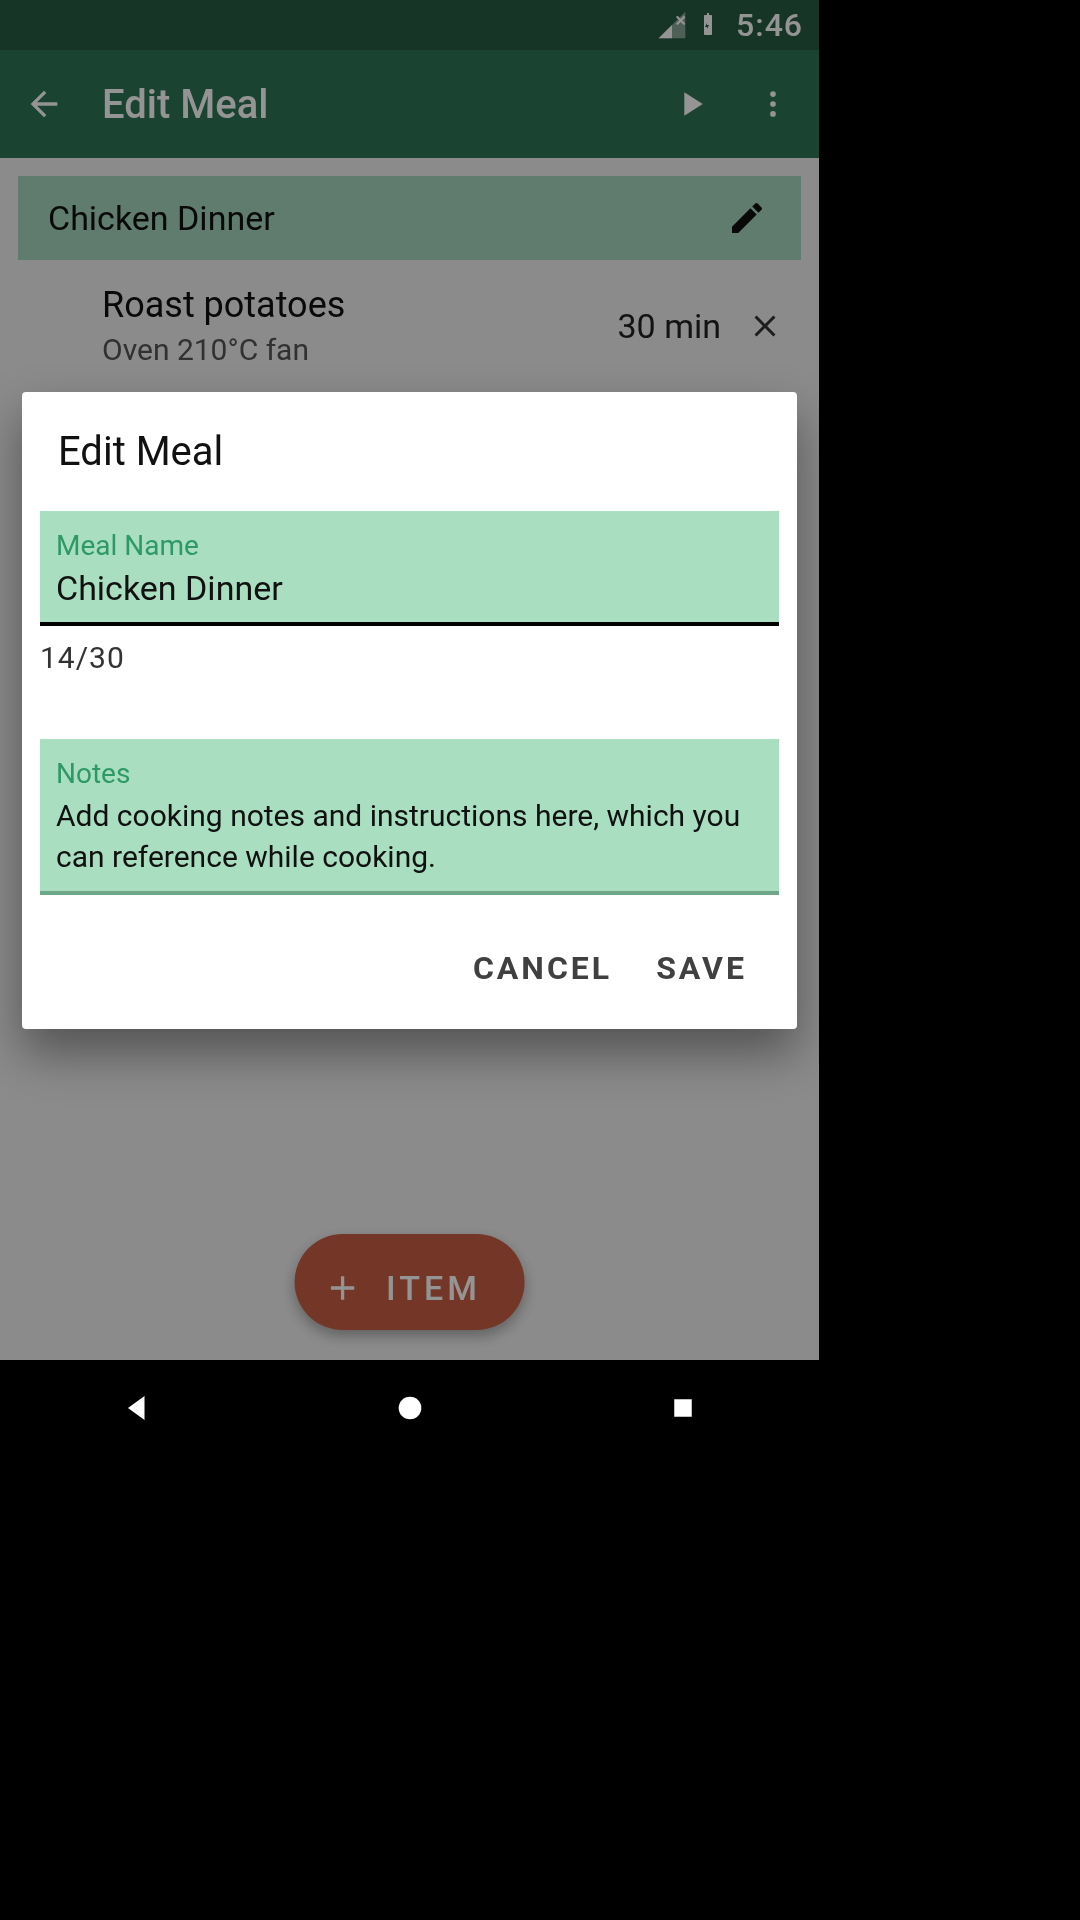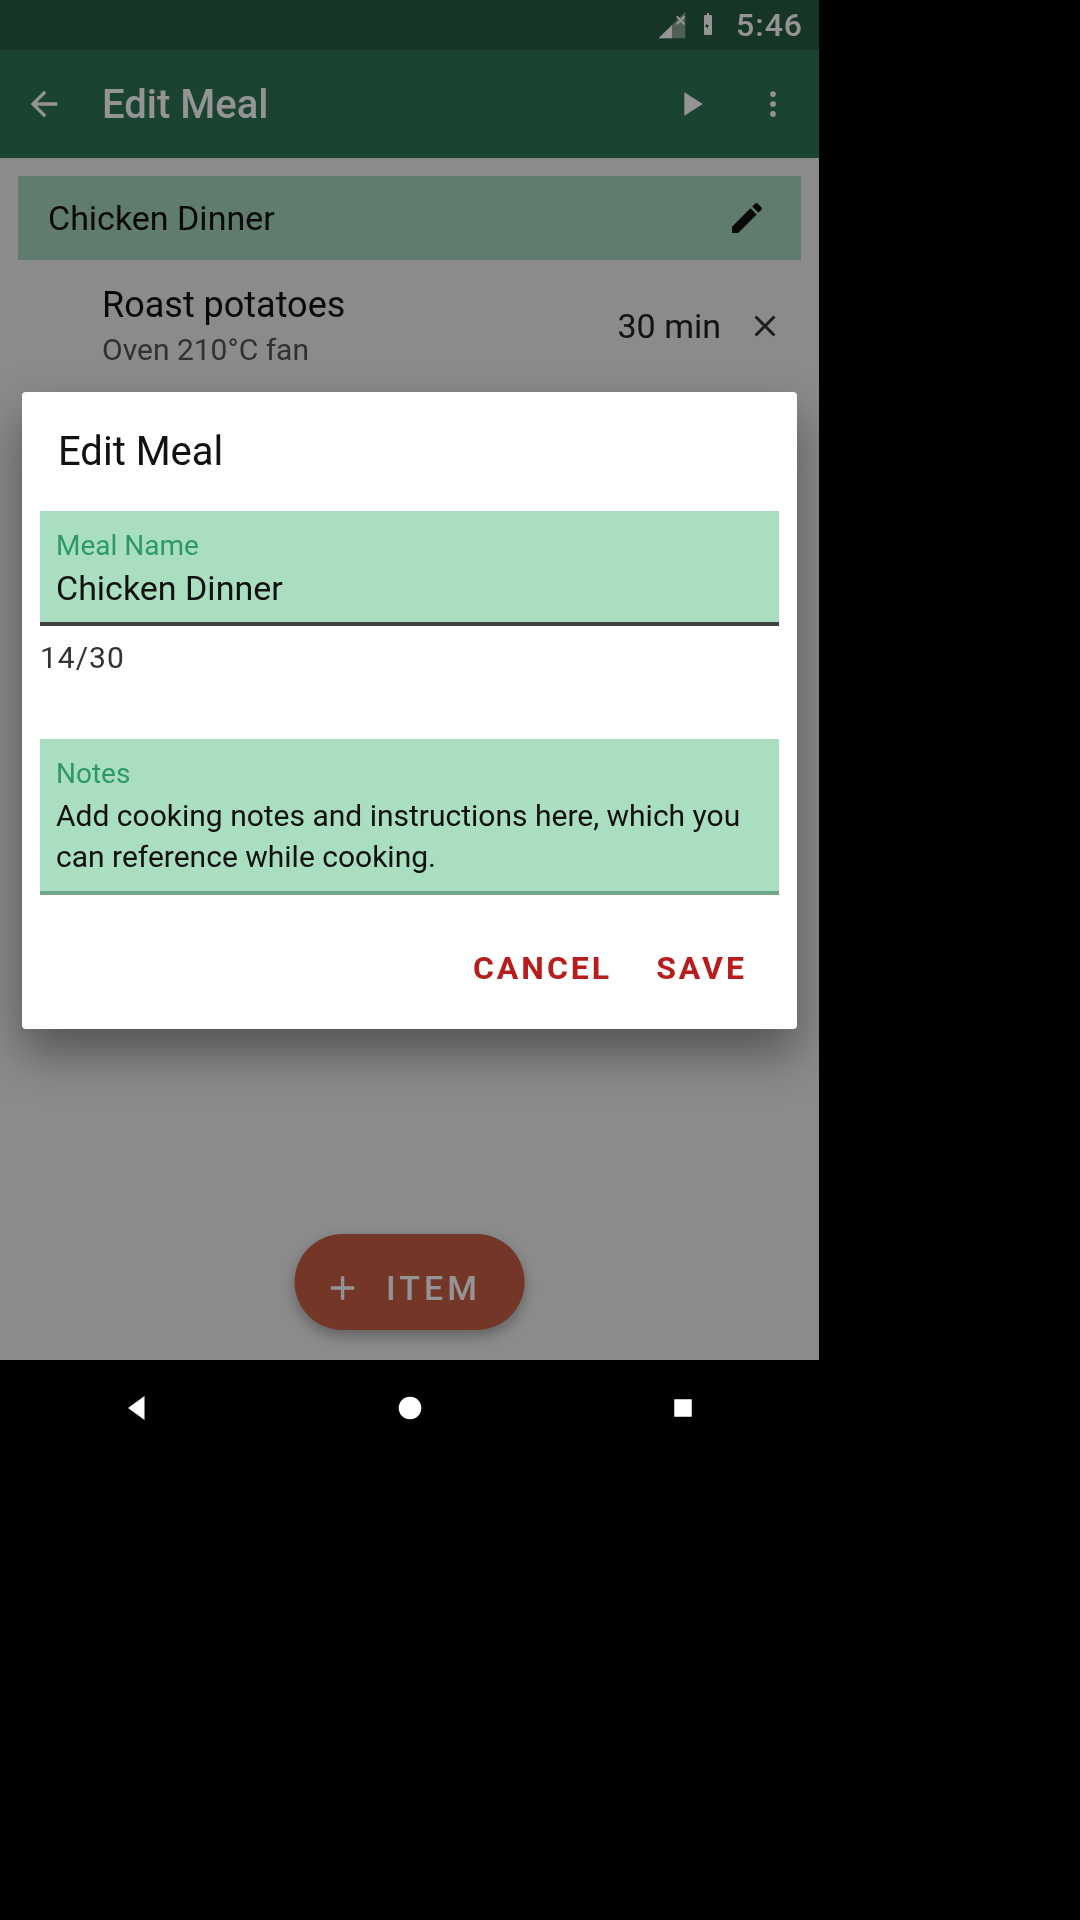--- a/index.html
+++ b/index.html
@@ -143,21 +143,21 @@
       box-shadow: 0 24px 48px rgba(0,0,0,0.4);
       padding: 36px 18px 12px 18px;
     }
     .dialog-title {
       font-size: 40px;
       color: #111;
       padding: 0 18px 36px 18px;
     }
     .field {
       background: #a9dfc0;
-      border-bottom: 4px solid #404040;
+      border-bottom: 4px solid #000000;
       padding: 18px 4px 14px 16px;
       position: relative;
     }
     .field-label {
       font-size: 28px;
       color: #2e9965;
       margin-bottom: 6px;
     }
     .field-input {
       border: none;
@@ -183,21 +183,21 @@
       padding: 14px 32px 0 0;
       letter-spacing: 1px;
     }
     .dialog-actions {
       display: flex;
       justify-content: flex-end;
       gap: 44px;
       padding: 54px 32px 30px 0;
     }
     .dialog-btn {
-      color: #b91c1c;
+      color: #404040;
       font-size: 32px;
       font-weight: 700;
       letter-spacing: 3px;
     }
     
     .navbar {
       position: absolute;
       bottom: 0;
       left: 0;
       right: 0;

